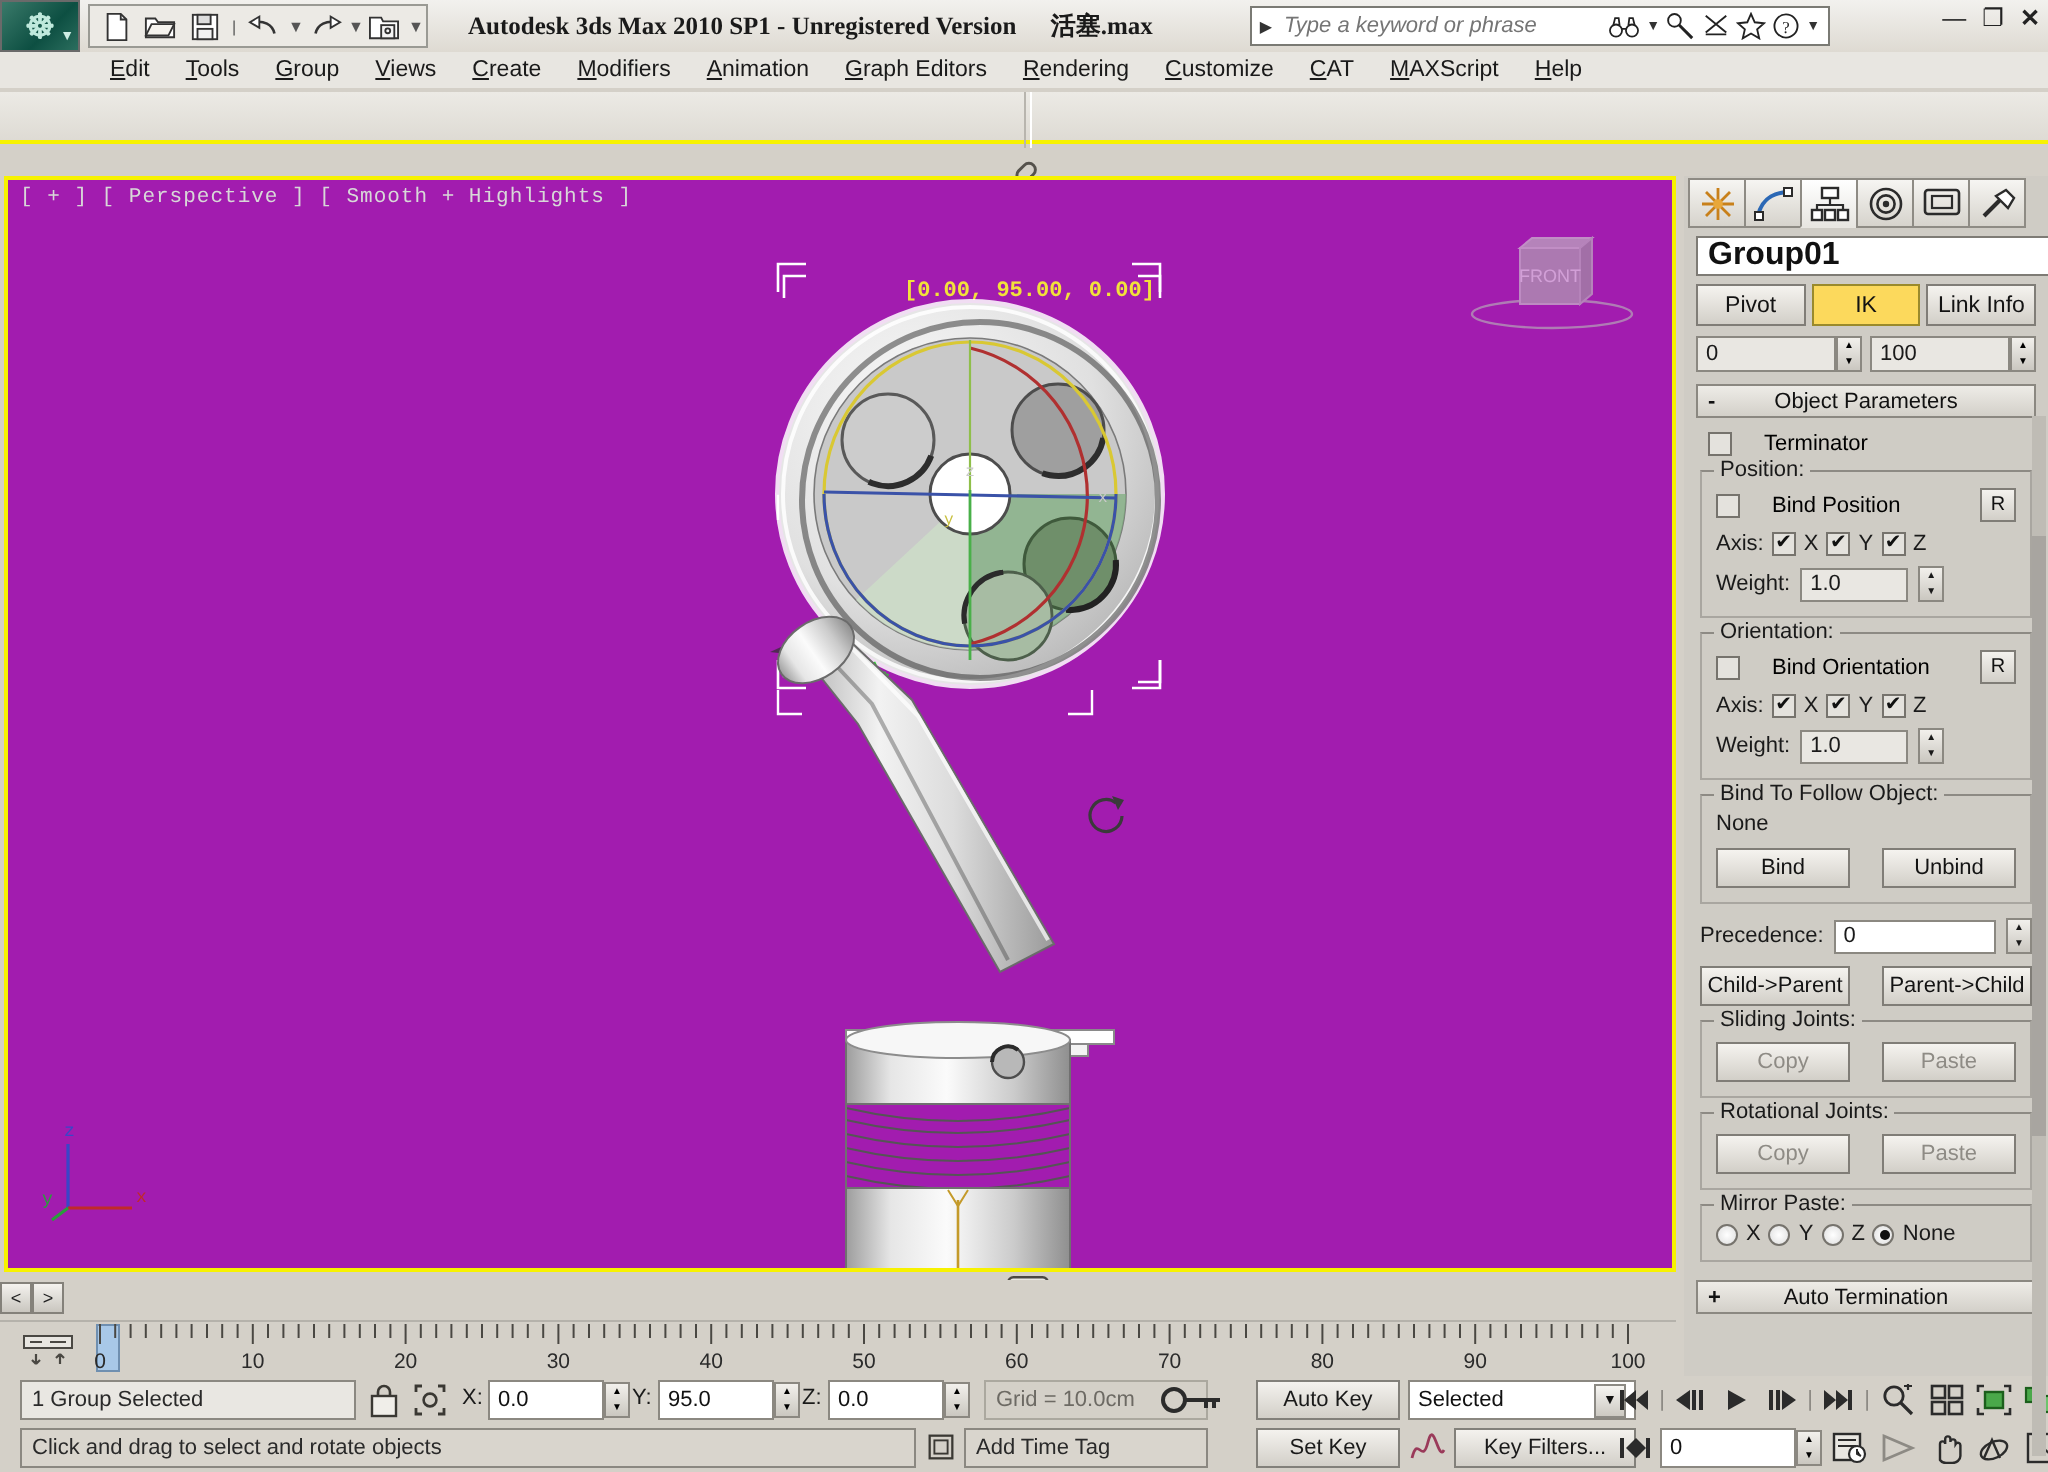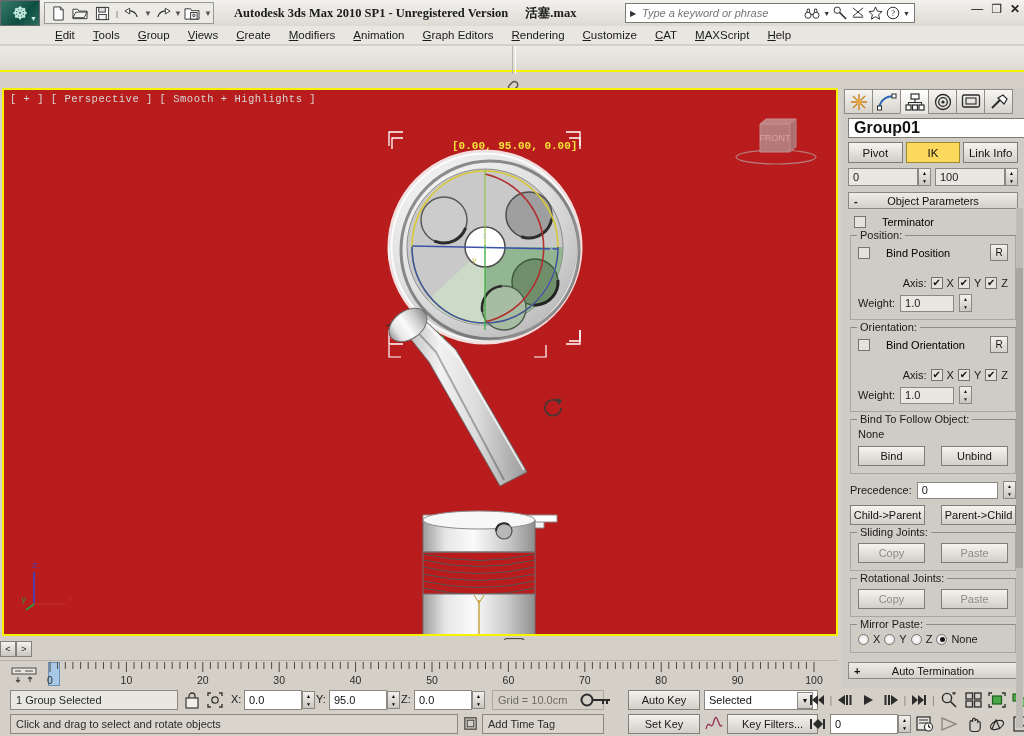--- a/index.html
+++ b/index.html
@@ -81,21 +81,21 @@
   }
   .combo .cb-arrow {
     width:16px;height:18px;margin-left:auto;border:1px solid #8c8a84;
     background:linear-gradient(#f6f5f2,#ccc9c2);
     display:flex;align-items:center;justify-content:center;font-size:7px;
   }
 
   
   .viewport {
     position:absolute; left:2px; top:88px; width:836px; height:548px;
-    background:#b91c1c; border:2px solid #f7f200; border-top-width:2px;
+    background:#a21caf; border:2px solid #f7f200; border-top-width:2px;
     overflow:hidden;
   }
   .vp-label {
     position:absolute; left:6px; top:3px; color:#d8d8d8;
     font-family:"Liberation Mono", monospace; font-size:10.5px; letter-spacing:0.5px;
   }
   .vp-coord {
     position:absolute; left:448px; top:50px; color:#f2e23a;
     font-family:"Liberation Mono", monospace; font-size:11px; font-weight:bold;
   }
@@ -200,21 +200,21 @@
     position:absolute; left:6px; top:-7px; background:#cfccc5; padding:0 3px;
     font-size:11px; color:#1a1a1a;
   }
   .chkrow { display:flex; align-items:flex-start; gap:16px; }
   .chk { width:12px;height:12px;border:1px solid #76736d;background:#e4e2dd;
          display:flex;align-items:center;justify-content:center;font-size:10px;color:#111; }
   .chk.on::after { content:"\2714"; font-size:10px; line-height:1; }
   .rbtn { width:18px;height:17px;border:1px solid #807d77;
           background:linear-gradient(#f4f2ee,#d2cfc8);
           display:flex;align-items:center;justify-content:center;font-size:10px;color:#111; }
-  .axisrow { display:flex; align-items:center; gap:4px; margin-top:16px; font-size:11px; color:#1a1a1a;justify-content:flex-end; }
+  .axisrow { display:flex; align-items:center; gap:4px; margin-top:5px; font-size:11px; color:#1a1a1a; }
   .wrow { display:flex; align-items:center; gap:5px; margin-top:5px; font-size:11px; color:#1a1a1a; }
   .wrow .wval { width:54px; height:17px; border:1px solid #8b8881; background:#e9e7e2;
                 display:flex;align-items:center;padding-left:4px;font-size:11px; }
   .radio { width:11px;height:11px;border-radius:50%;border:1px solid #76736d;
            background:radial-gradient(#fff,#ddd); position:relative; }
   .radio.on::after { content:""; position:absolute; left:2.5px; top:2.5px;
                      width:5px;height:5px;border-radius:50%;background:#111; }
   .twobtn { display:flex; gap:16px; margin-top:6px; }
   .twobtn .b {
     flex:1; height:20px; border:1px solid #807d77;

